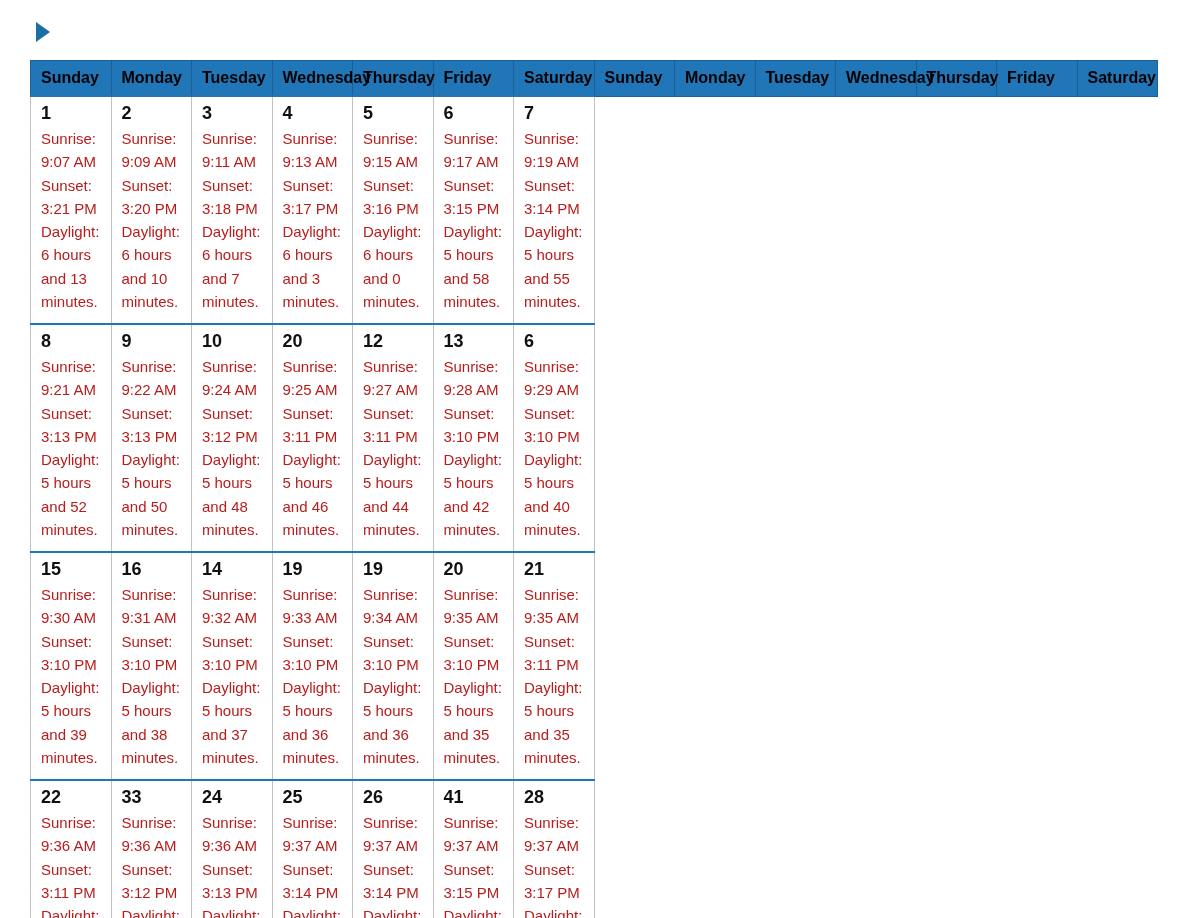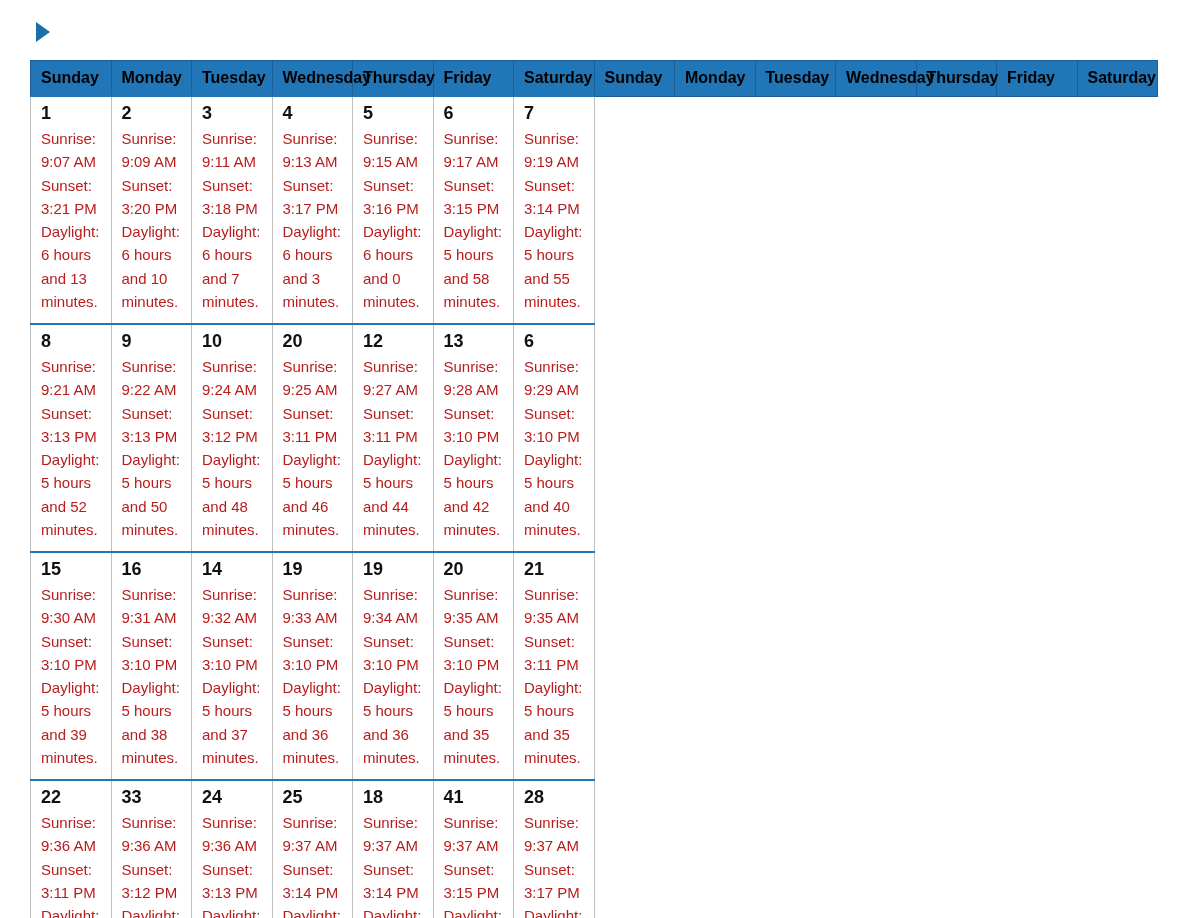--- a/index.html
+++ b/index.html
@@ -241,21 +241,21 @@
         </td>
         <td>
           <span class="day-num">24</span>
           <div class="day-info">Sunrise: 9:36 AM<br>Sunset: 3:13 PM<br>Daylight: 5 hours and 36 minutes.</div>
         </td>
         <td>
           <span class="day-num">25</span>
           <div class="day-info">Sunrise: 9:37 AM<br>Sunset: 3:14 PM<br>Daylight: 5 hours and 36 minutes.</div>
         </td>
         <td>
-          <span class="day-num">18</span>
+          <span class="day-num">26</span>
           <div class="day-info">Sunrise: 9:37 AM<br>Sunset: 3:14 PM<br>Daylight: 5 hours and 37 minutes.</div>
         </td>
         <td>
           <span class="day-num">41</span>
           <div class="day-info">Sunrise: 9:37 AM<br>Sunset: 3:15 PM<br>Daylight: 5 hours and 38 minutes.</div>
         </td>
         <td>
           <span class="day-num">28</span>
           <div class="day-info">Sunrise: 9:37 AM<br>Sunset: 3:17 PM<br>Daylight: 5 hours and 39 minutes.</div>
         </td>

